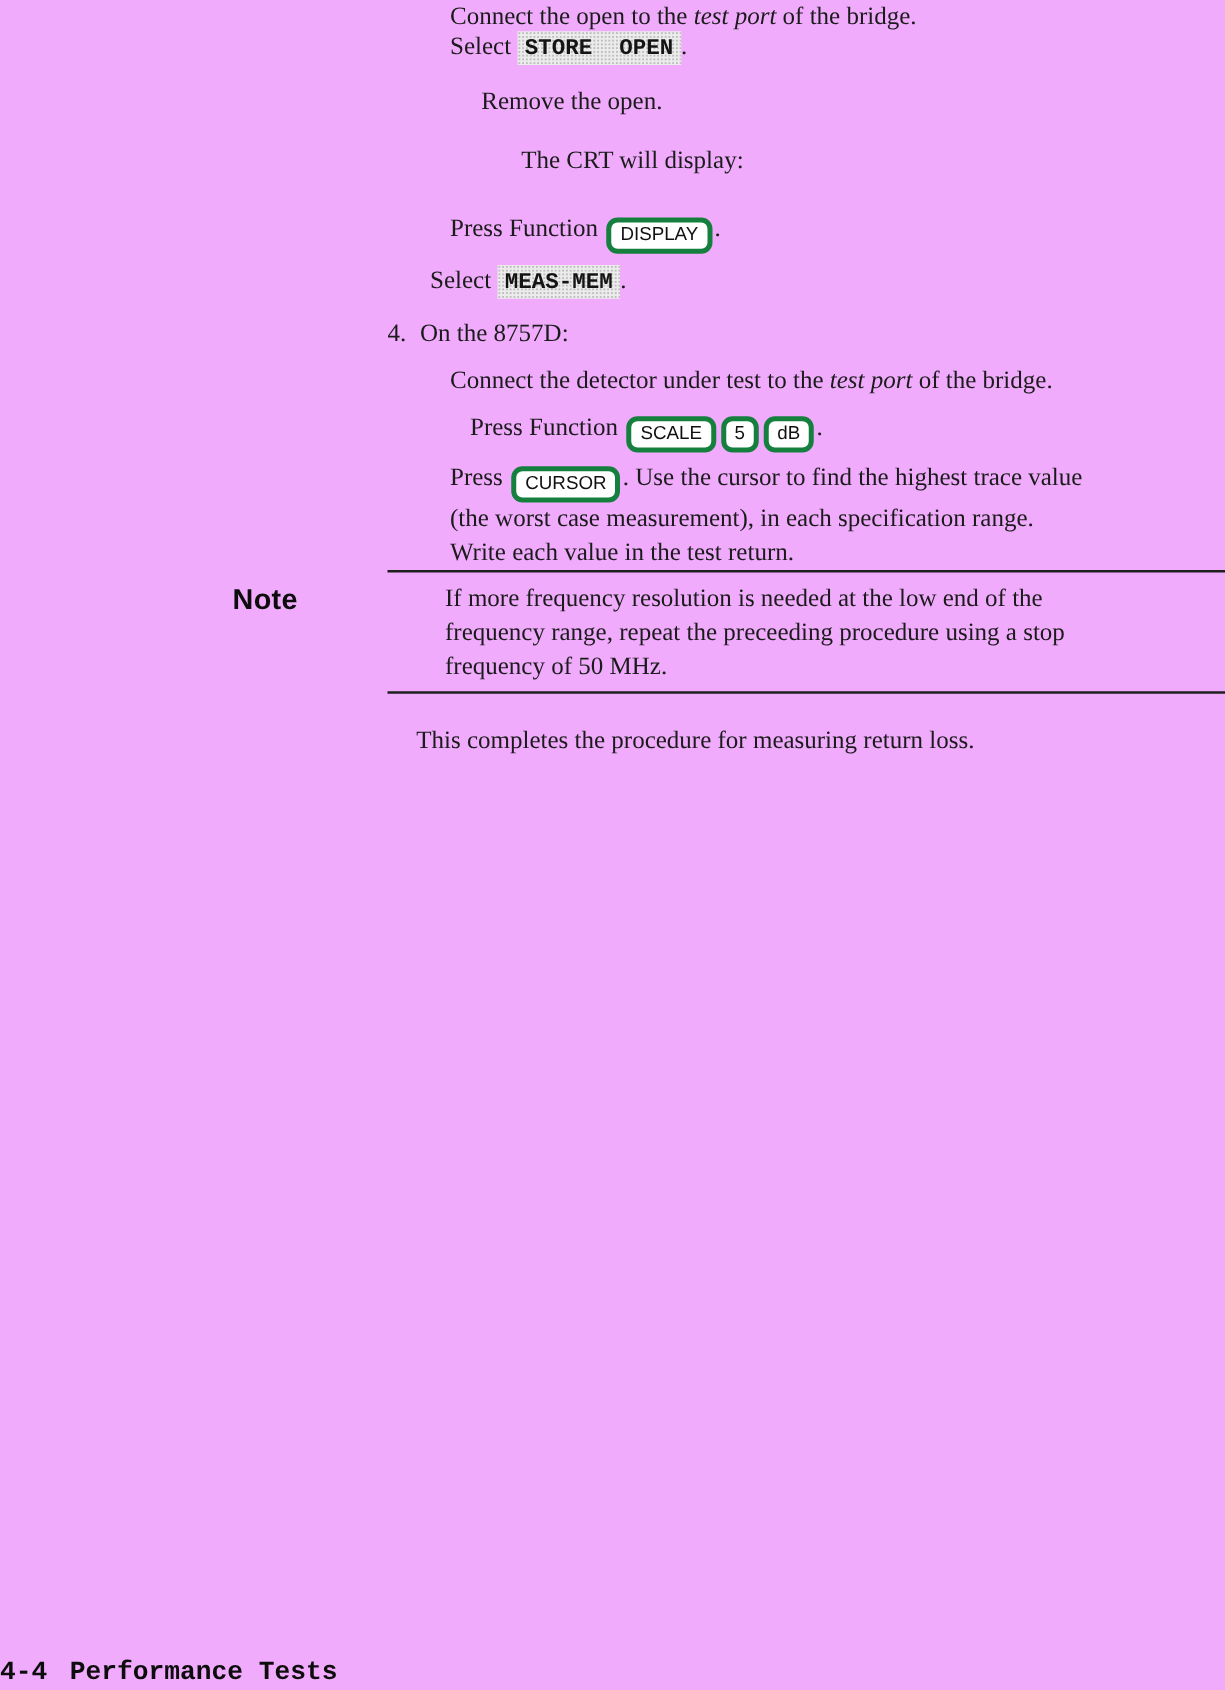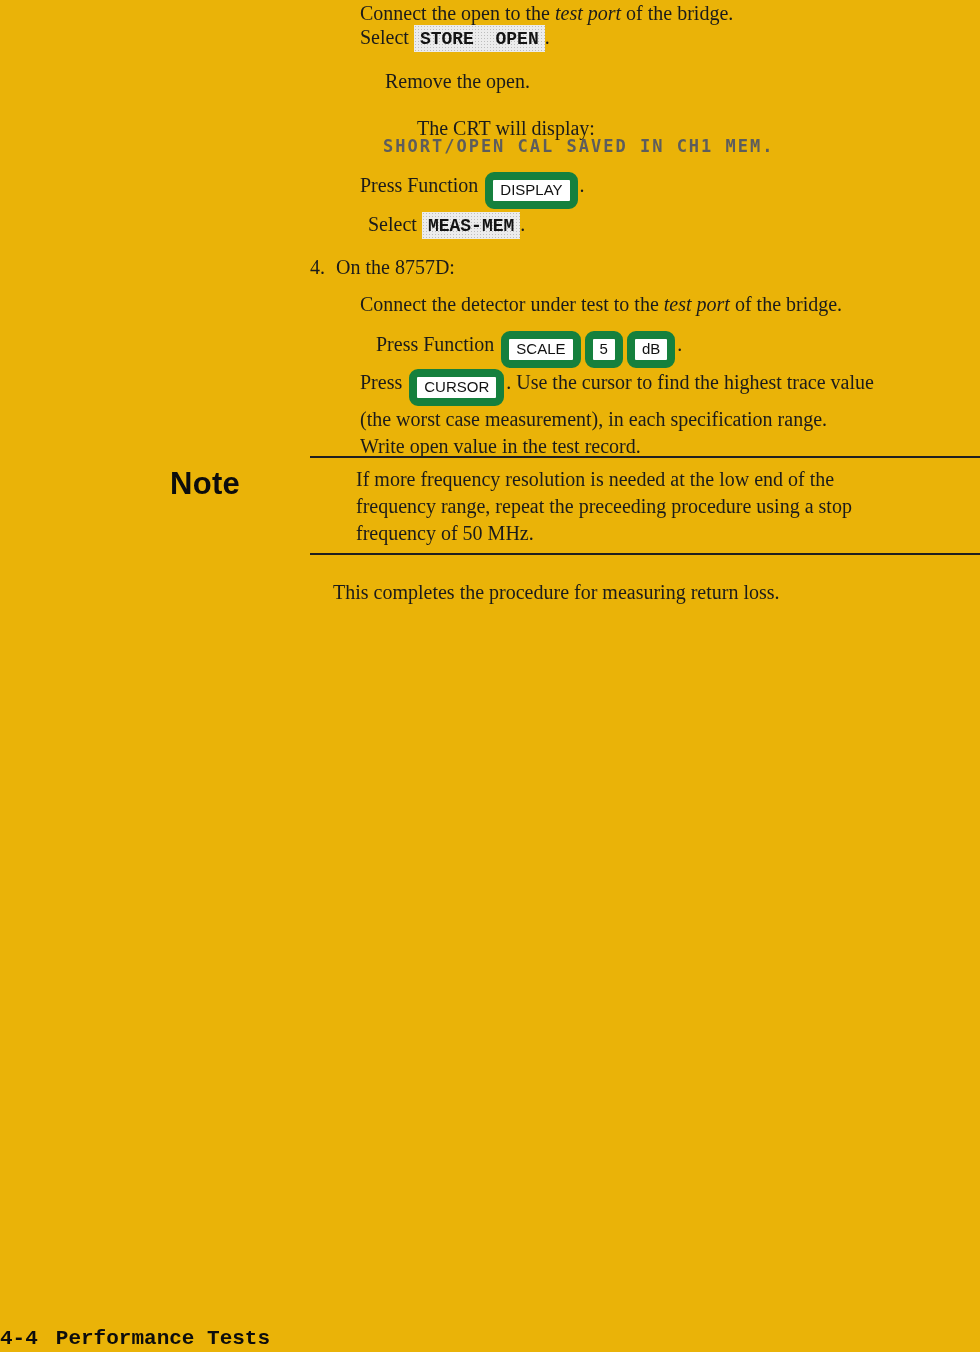--- a/index.html
+++ b/index.html
@@ -1,20 +1,20 @@
 <!DOCTYPE html>
 <html><head>
 <meta charset="utf-8">
 <style>
   html,body{margin:0;padding:0;background:#ffffff;}
   .page{
     position:relative;
     width:980px;
     height:1352px;
-    background:#eab308;
+    background:#f0abfc;
     font-family:"Liberation Serif", serif;
     font-size:20px;
     color:#1b1b1b;
     overflow:hidden;
   }
   .abs{position:absolute;white-space:nowrap;}
   .em{font-style:italic;}
   
   .softkey{
     font-family:"Liberation Mono", monospace;
@@ -27,21 +27,21 @@
     padding:4px 6px 3px 6px;
     white-space:pre;
   }
   
   .keycap{
     display:inline-block;
     font-family:"Liberation Sans", sans-serif;
     font-size:15px;
     font-weight:500;
     color:#111111;
-    border:8px solid #15803d;
+    border:4px solid #15803d;
     border-radius:9px;
     padding:1px 7px 2px 7px;
     line-height:18px;
     vertical-align:-3px;
     margin:0 2px;
     background:#ffffff;
     white-space:nowrap;
   }
   
   .crt{
@@ -54,23 +54,24 @@
   .rule{
     position:absolute;
     left:310px;
     width:670px;
     height:2px;
     background:#1f1f1f;
   }
   .note-label{
     font-family:"Liberation Sans", sans-serif;
     font-weight:bold;
-    font-size:31px;
+    font-size:23px;
     color:#0d0d0d;
     letter-spacing:0.3px;
+    margin-left:16px;
   }
   .note-line{line-height:27px;margin-left:46px;}
   .footer{
     position:absolute;
     left:0;
     top:1327px;
     font-family:Liberation Mono, monospace;
     font-weight:bold;
     font-size:21px;
     color:#0d0d0d;
@@ -93,29 +94,26 @@
   </div>
 
   <div class="abs" style="left:385px; top:70px;font-family:Liberation Serif, serif;">
     <span>Remove the open.</span>
   </div>
 
   <div class="abs" style="left:385px; top:117px;margin-left:32px;">
     <span>The CRT will display:</span>
   </div>
 
-  <div class="abs crt" style="left:383px; top:136px;">
-    <span>SHORT/OPEN CAL SAVED IN CH1 MEM.</span>
-  </div>
 
   <div class="abs" style="left:360px; top:172px;">
     <span>Press Function </span><span class="keycap">DISPLAY</span><span>.</span>
   </div>
 
-  <div class="abs" style="left:368px; top:213px;">
+  <div class="abs" style="left:344px; top:213px;">
     <span>Select </span><span class="softkey">MEAS-MEM</span><span>.</span>
   </div>
 
   <div class="abs" style="left:310px; top:256px;">
     <span>4.</span>
     <span style="margin-left:6px;">On the 8757D:</span>
   </div>
 
   <div class="abs" style="left:360px; top:293px;">
     <span>Connect the detector under test to the </span><span class="em">test port</span><span> of the bridge.</span>
@@ -123,21 +121,21 @@
 
   <div class="abs" style="left:360px; top:331px;margin-left:16px;">
     <span>Press Function </span><span class="keycap">SCALE</span><span class="keycap">5</span><span class="keycap">dB</span><span>.</span>
   </div>
 
   <div class="abs" style="left:360px; top:369px; line-height:27px;">
     <div>
       <span>Press </span><span class="keycap">CURSOR</span><span>.  Use the cursor to find the highest trace value</span>
     </div>
     <div>(the worst case measurement), in each specification range.</div>
-    <div>Write open value in the test record.</div>
+    <div>Write each value in the test return.</div>
   </div>
 
   <div class="rule" style="top:456px;"></div>
 
   <div class="abs note-label" style="left:170px; top:466px;">Note</div>
 
   <div class="abs" style="left:310px; top:466px;">
     <div class="note-line">If more frequency resolution is needed at the low end of the</div>
     <div class="note-line">frequency range, repeat the preceeding procedure using a stop</div>
     <div class="note-line">frequency of 50 MHz.</div>

